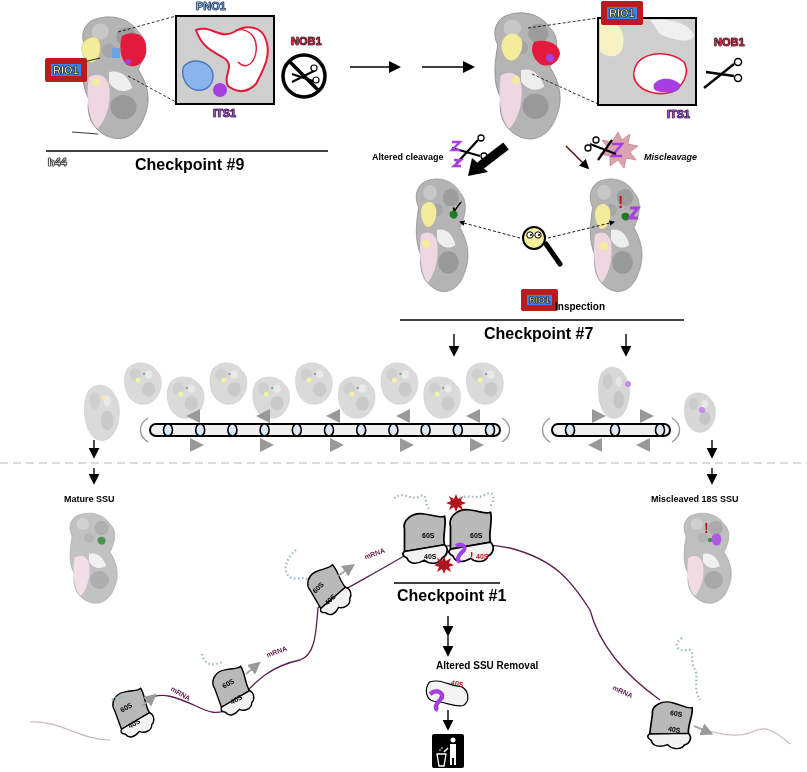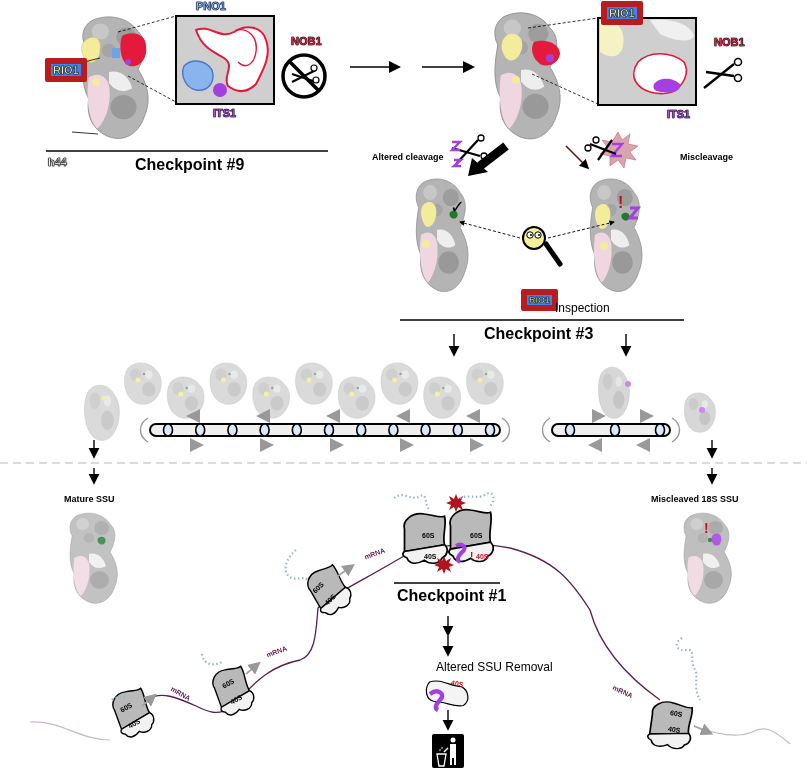--- a/index.html
+++ b/index.html
@@ -7,21 +7,21 @@
   .abs{position:absolute;}
   .lbl{font-weight:bold;color:#000;white-space:nowrap;}
   .tag{font-weight:bold;font-size:11px;padding:0 2px;white-space:nowrap;-webkit-text-stroke:0.5px #222;}
   .tag-rio{background:#3b82f6;color:#f7f0a0;border:6px solid #b91c1c;border-radius:2px;text-shadow:0 0 1px #000,0 0 1px #000;}
   .tag-pno{color:#8fbfff;text-shadow:0 0 1px #1d4d9a,0 0 1px #1d4d9a,0 0 1px #1d4d9a;}
   .tag-nob{color:#e8294a;text-shadow:0 0 1px #5a0010,0 0 1px #5a0010;margin-left:8px;}
   .tag-its{color:#b04be0;text-shadow:0 0 1px #3a0060,0 0 1px #3a0060;}
   .tag-h44{color:#fff;text-shadow:0 0 1px #000,0 0 1px #000,0 0 1px #000;}
   .cp{font-size:16px;font-weight:bold;}
   .small{font-size:9px;font-weight:bold;}
-  .mid{font-size:12px;font-weight:normal;padding-left:48px;}
+  .mid{font-size:10px;font-weight:bold;padding-left:48px;}
   svg{position:absolute;left:0;top:0;}
 </style>
 </head>
 <body>
 
 <svg width="807" height="772" viewBox="0 0 807 772">
   <defs>
     <marker id="ah" markerWidth="8" markerHeight="8" refX="6" refY="4" orient="auto">
       <path d="M0,0 L8,4 L0,8 z" fill="#000"></path>
     </marker>
@@ -338,26 +338,26 @@
 <div class="abs tag tag-its" style="left:211px;top:107px;">ITS1</div>
 <div class="abs tag tag-rio" style="left:45px;top:58px;">RIO1</div>
 <div class="abs tag tag-h44" style="left:46px;top:124px;margin-top:32px;">h44</div>
 <div class="abs lbl cp" style="left:135px;top:156px;">Checkpoint #9</div>
 
 <div class="abs tag tag-rio" style="left:601px;top:1px;">RIO1</div>
 <div class="abs tag tag-nob" style="left:704px;top:36px;">NOB1</div>
 <div class="abs tag tag-its" style="left:665px;top:108px;">ITS1</div>
 
 <div class="abs lbl small" style="left:372px;top:152px;">Altered cleavage</div>
-<div class="abs lbl small" style="left:680px;top:152px;">Miscleavage</div>
+<div class="abs lbl small" style="left:644px;top:152px;font-style:italic;">Miscleavage</div>
 <div class="abs lbl" style="left:450px;top:196px;font-size:18px;font-weight:normal;">✓</div>
 <div class="abs lbl" style="left:618px;top:194px;font-size:16px;color:#c0141c;">!</div>
 <div class="abs tag tag-rio" style="left:521px;top:289px;font-size:9px;">RIO1</div>
 <div class="abs lbl mid" style="left:507px;top:301px;">Inspection</div>
-<div class="abs lbl cp" style="left:484px;top:325px;">Checkpoint #3</div>
+<div class="abs lbl cp" style="left:484px;top:325px;">Checkpoint #7</div>
 
 <div class="abs lbl small" style="left:64px;top:494px;">Mature SSU</div>
 <div class="abs lbl small" style="left:651px;top:494px;">Miscleaved 18S SSU</div>
 <div class="abs lbl" style="left:704px;top:520px;font-size:14px;color:#c0141c;">!</div>
 
 <div class="abs lbl" style="left:120px;top:704px;font-size:7px;transform:rotate(-30deg);">60S</div>
 <div class="abs lbl" style="left:128px;top:720px;font-size:7px;transform:rotate(-30deg);">40S</div>
 <div class="abs lbl" style="left:222px;top:680px;font-size:7px;transform:rotate(-30deg);">60S</div>
 <div class="abs lbl" style="left:230px;top:696px;font-size:7px;transform:rotate(-30deg);">40S</div>
 <div class="abs lbl" style="left:312px;top:584px;font-size:7px;transform:rotate(-45deg);">60S</div>

